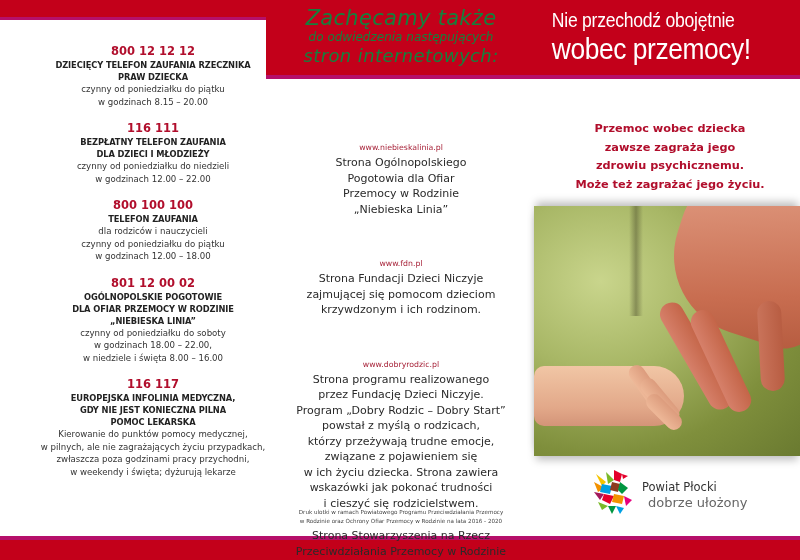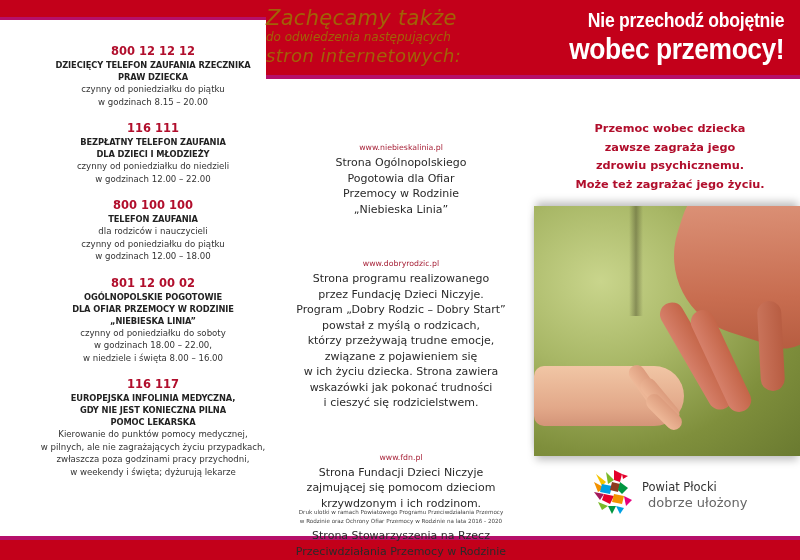--- a/index.html
+++ b/index.html
@@ -9,33 +9,33 @@
     .bar-top-left { position: absolute; left: 0; top: 0; width: 266px; height: 20px; background: #c3001a; border-bottom: 3px solid #b5106a; }
     .bar-top-right { position: absolute; left: 266px; top: 0; width: 534px; height: 79px; background: #c3001a; border-bottom: 4px solid #b5106a; }
     .bar-bottom { position: absolute; left: 0; top: 536px; width: 800px; height: 24px; background: #c3001a; border-top: 4px solid #b5106a; }
 
     .col-left { position: absolute; left: 0; top: 44px; width: 266px; text-align: center; }
     .hotline { margin-bottom: 13px; padding-left: 40px; }
     .hotline .num { color: #b10e2c; font-weight: bold; font-size: 11.5px; line-height: 15px; }
     .hotline .name { font-weight: bold; font-size: 8.3px; line-height: 12px; color: #222; text-transform: uppercase; letter-spacing: -0.1px; }
     .hotline .desc { font-size: 8.6px; line-height: 12.5px; color: #333; }
 
-    .mid-header { position: absolute; left: 266px; top: 6px; width: 270px; color: #a16207; font-style: italic; }
+    .mid-header { position: absolute; left: 266px; top: 6px; width: 270px; text-align: center; color: #15803d; font-style: italic; }
     .mid-header .h1 { font-size: 21px; line-height: 24px; font-weight: normal; letter-spacing: 0.3px; }
     .mid-header .h2 { font-size: 12px; line-height: 15px; }
     .mid-header .h3 { font-size: 18px; line-height: 22px; letter-spacing: 0.4px; font-style: italic; }
 
     .col-mid { position: absolute; left: 276px; top: 101px; width: 250px; text-align: center; }
     .site { margin-bottom: 17px; }
     .site .url { color: #a8243a; font-size: 7.8px; line-height: 11px; margin-bottom: 2px; margin-top: 41px; }
     .site .desc { font-size: 11px; line-height: 15.5px; color: #2a2a2a; }
 
     .footnote { position: absolute; left: 276px; top: 508px; width: 250px; text-align: center; font-size: 5.6px; line-height: 8.5px; color: #444; }
 
-    .right-header { position: absolute; left: 536px; top: 8px; width: 264px; text-align: right; color: #fff; font-weight: bold; font-family: "Liberation Sans", sans-serif; }
+    .right-header { position: absolute; left: 536px; top: 8px; width: 264px; text-align: left; color: #fff; font-weight: normal; font-family: "Liberation Sans", sans-serif; }
     .right-header .l1 { font-size: 20px; line-height: 24px; letter-spacing: -0.3px; transform: scaleX(0.88); }
     .right-header .l2 { font-size: 30px; line-height: 34px; letter-spacing: -0.5px; transform: scaleX(0.88); }
 
     .warning { position: absolute; left: 540px; top: 103px; width: 260px; text-align: center; color: #b10e2c; font-weight: bold; font-size: 11.3px; line-height: 18.5px; margin-top: 17px; }
 
     .photo { position: absolute; left: 534px; top: 206px; width: 266px; height: 250px; overflow: hidden;
       box-shadow: 0 -6px 8px -2px rgba(0,0,0,0.25), 0 6px 8px -2px rgba(0,0,0,0.25);
       background: radial-gradient(ellipse at 25% 30%, #c9d58c 0%, #a8b766 35%, #7f8f3c 70%, #6a7a30 100%); }
     .photo .trunk { position: absolute; left: 95px; top: 0; width: 14px; height: 110px; background: linear-gradient(90deg, rgba(70,60,30,0.0), rgba(70,70,40,0.45), rgba(70,60,30,0.0)); }
     .photo .adult-arm { position: absolute; left: 140px; top: -30px; width: 160px; height: 160px; border-radius: 40% 30% 20% 50%; background: linear-gradient(160deg, #e5a38a, #c86d50 70%, #b45a3e); transform: rotate(18deg); }
@@ -139,40 +139,40 @@
     <div class="url">www.niebieskalinia.pl</div>
     <div class="desc">
       <div>Strona Ogólnopolskiego</div>
       <div>Pogotowia dla Ofiar</div>
       <div>Przemocy w Rodzinie</div>
       <div>„Niebieska Linia”</div>
     </div>
   </div>
 
   <div class="site">
+    <div class="url">www.fdn.pl</div>
+    <div class="desc">
+      <div>Strona Fundacji Dzieci Niczyje</div>
+      <div>zajmującej się pomocom dzieciom</div>
+      <div>krzywdzonym i ich rodzinom.</div>
+    </div>
+  </div>
+
+  <div class="site">
     <div class="url">www.dobryrodzic.pl</div>
     <div class="desc">
       <div>Strona programu realizowanego</div>
       <div>przez Fundację Dzieci Niczyje.</div>
       <div>Program „Dobry Rodzic – Dobry Start”</div>
       <div>powstał z myślą o rodzicach,</div>
       <div>którzy przeżywają trudne emocje,</div>
       <div>związane z pojawieniem się</div>
       <div>w ich życiu dziecka. Strona zawiera</div>
       <div>wskazówki jak pokonać trudności</div>
       <div>i cieszyć się rodzicielstwem.</div>
-    </div>
-  </div>
-
-  <div class="site">
-    <div class="url">www.fdn.pl</div>
-    <div class="desc">
-      <div>Strona Fundacji Dzieci Niczyje</div>
-      <div>zajmującej się pomocom dzieciom</div>
-      <div>krzywdzonym i ich rodzinom.</div>
     </div>
   </div>
 
   <div class="site">
     <div class="desc">
       <div>Strona Stowarzyszenia na Rzecz</div>
       <div>Przeciwdziałania Przemocy w Rodzinie</div>
     </div>
   </div>
 </div>

